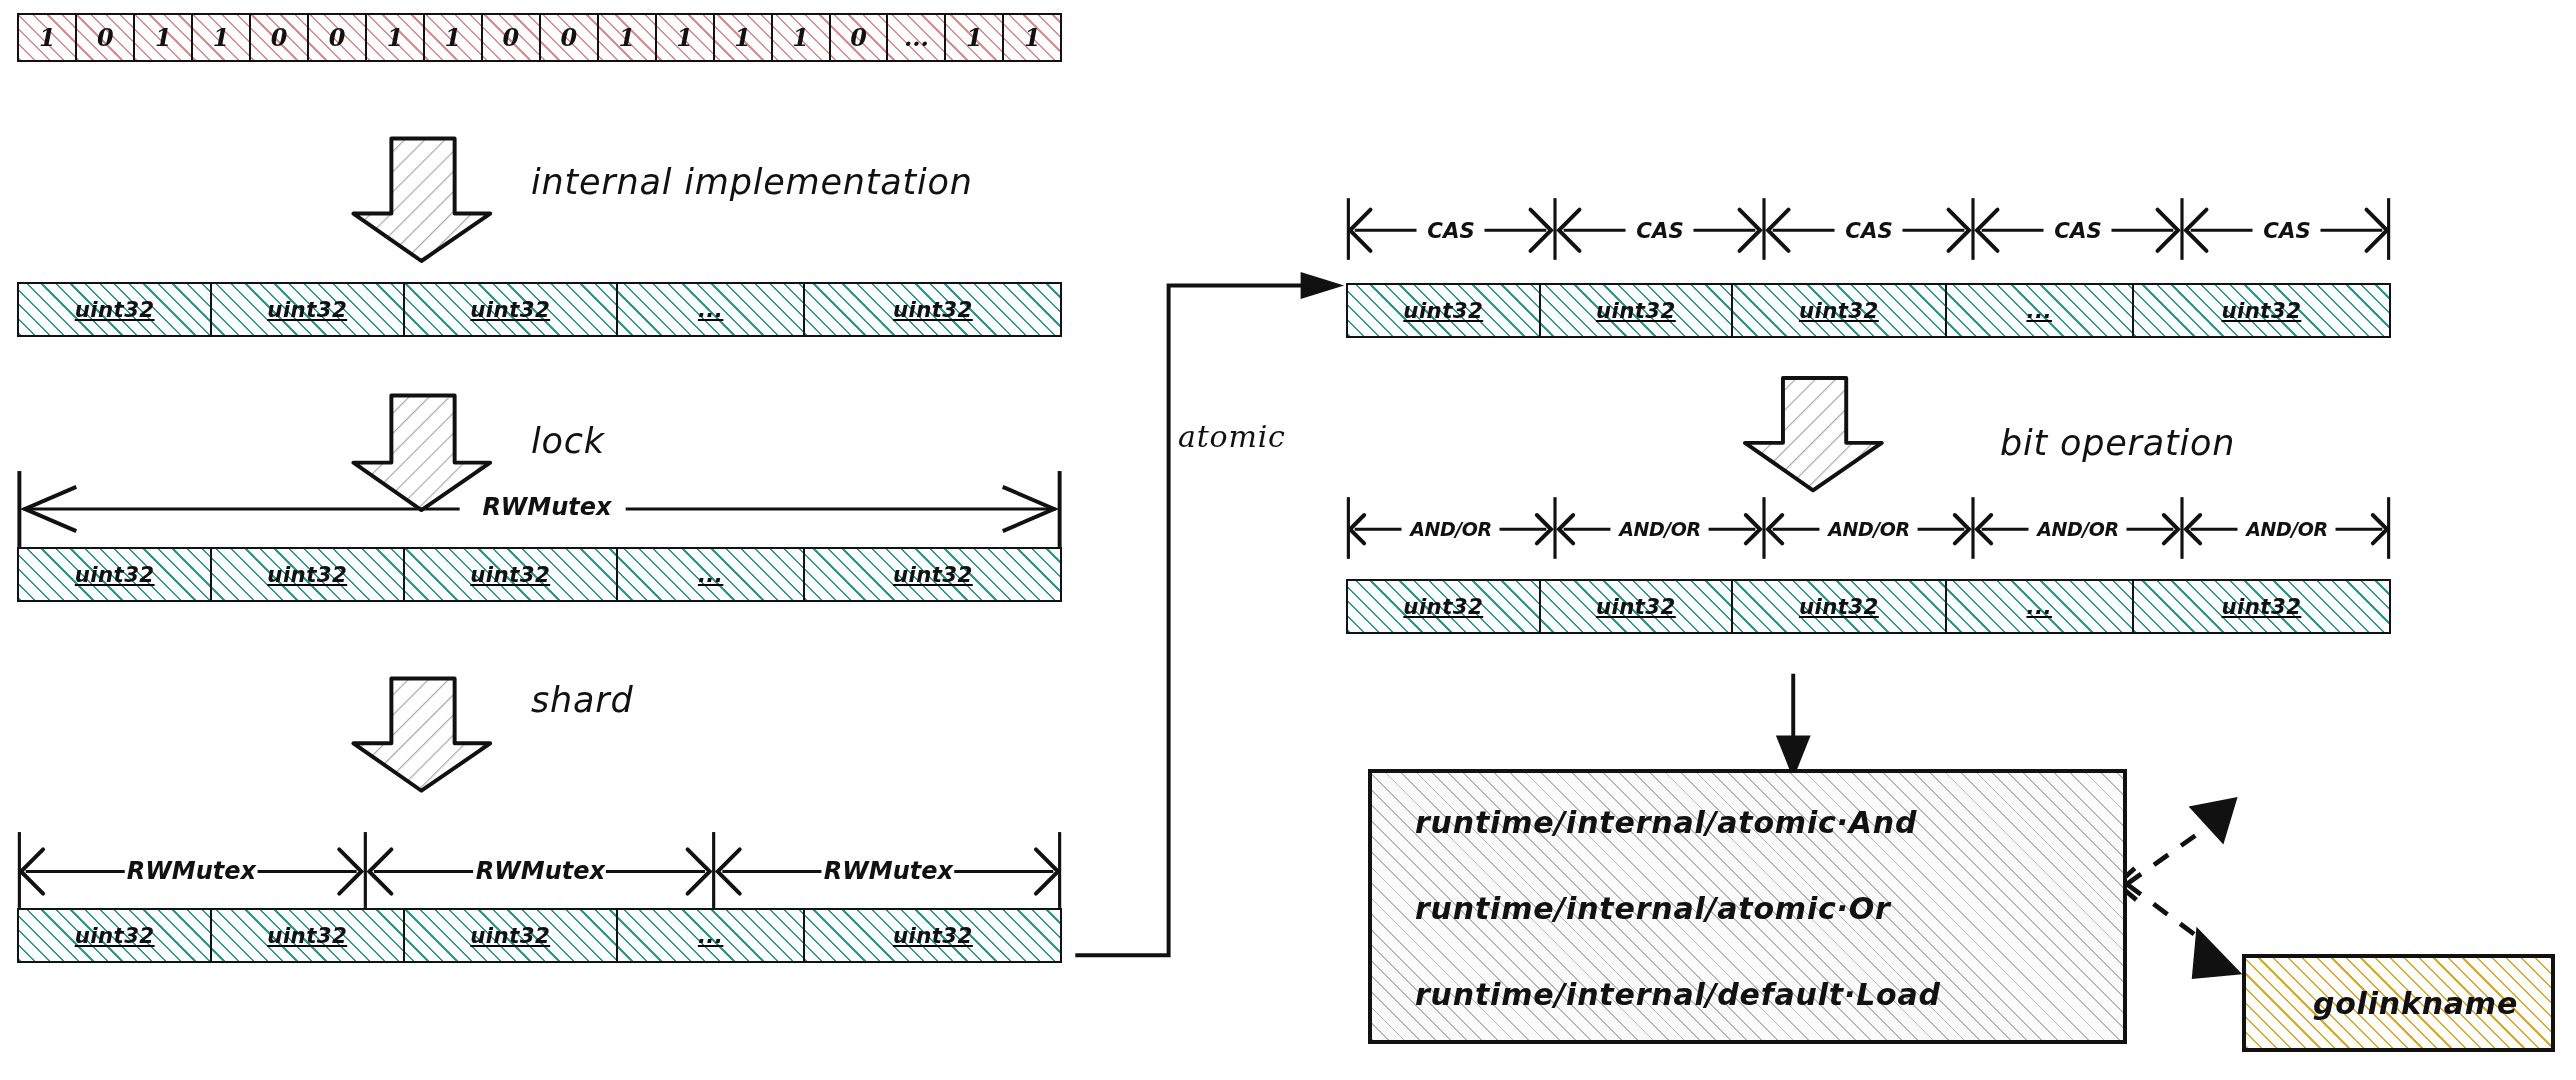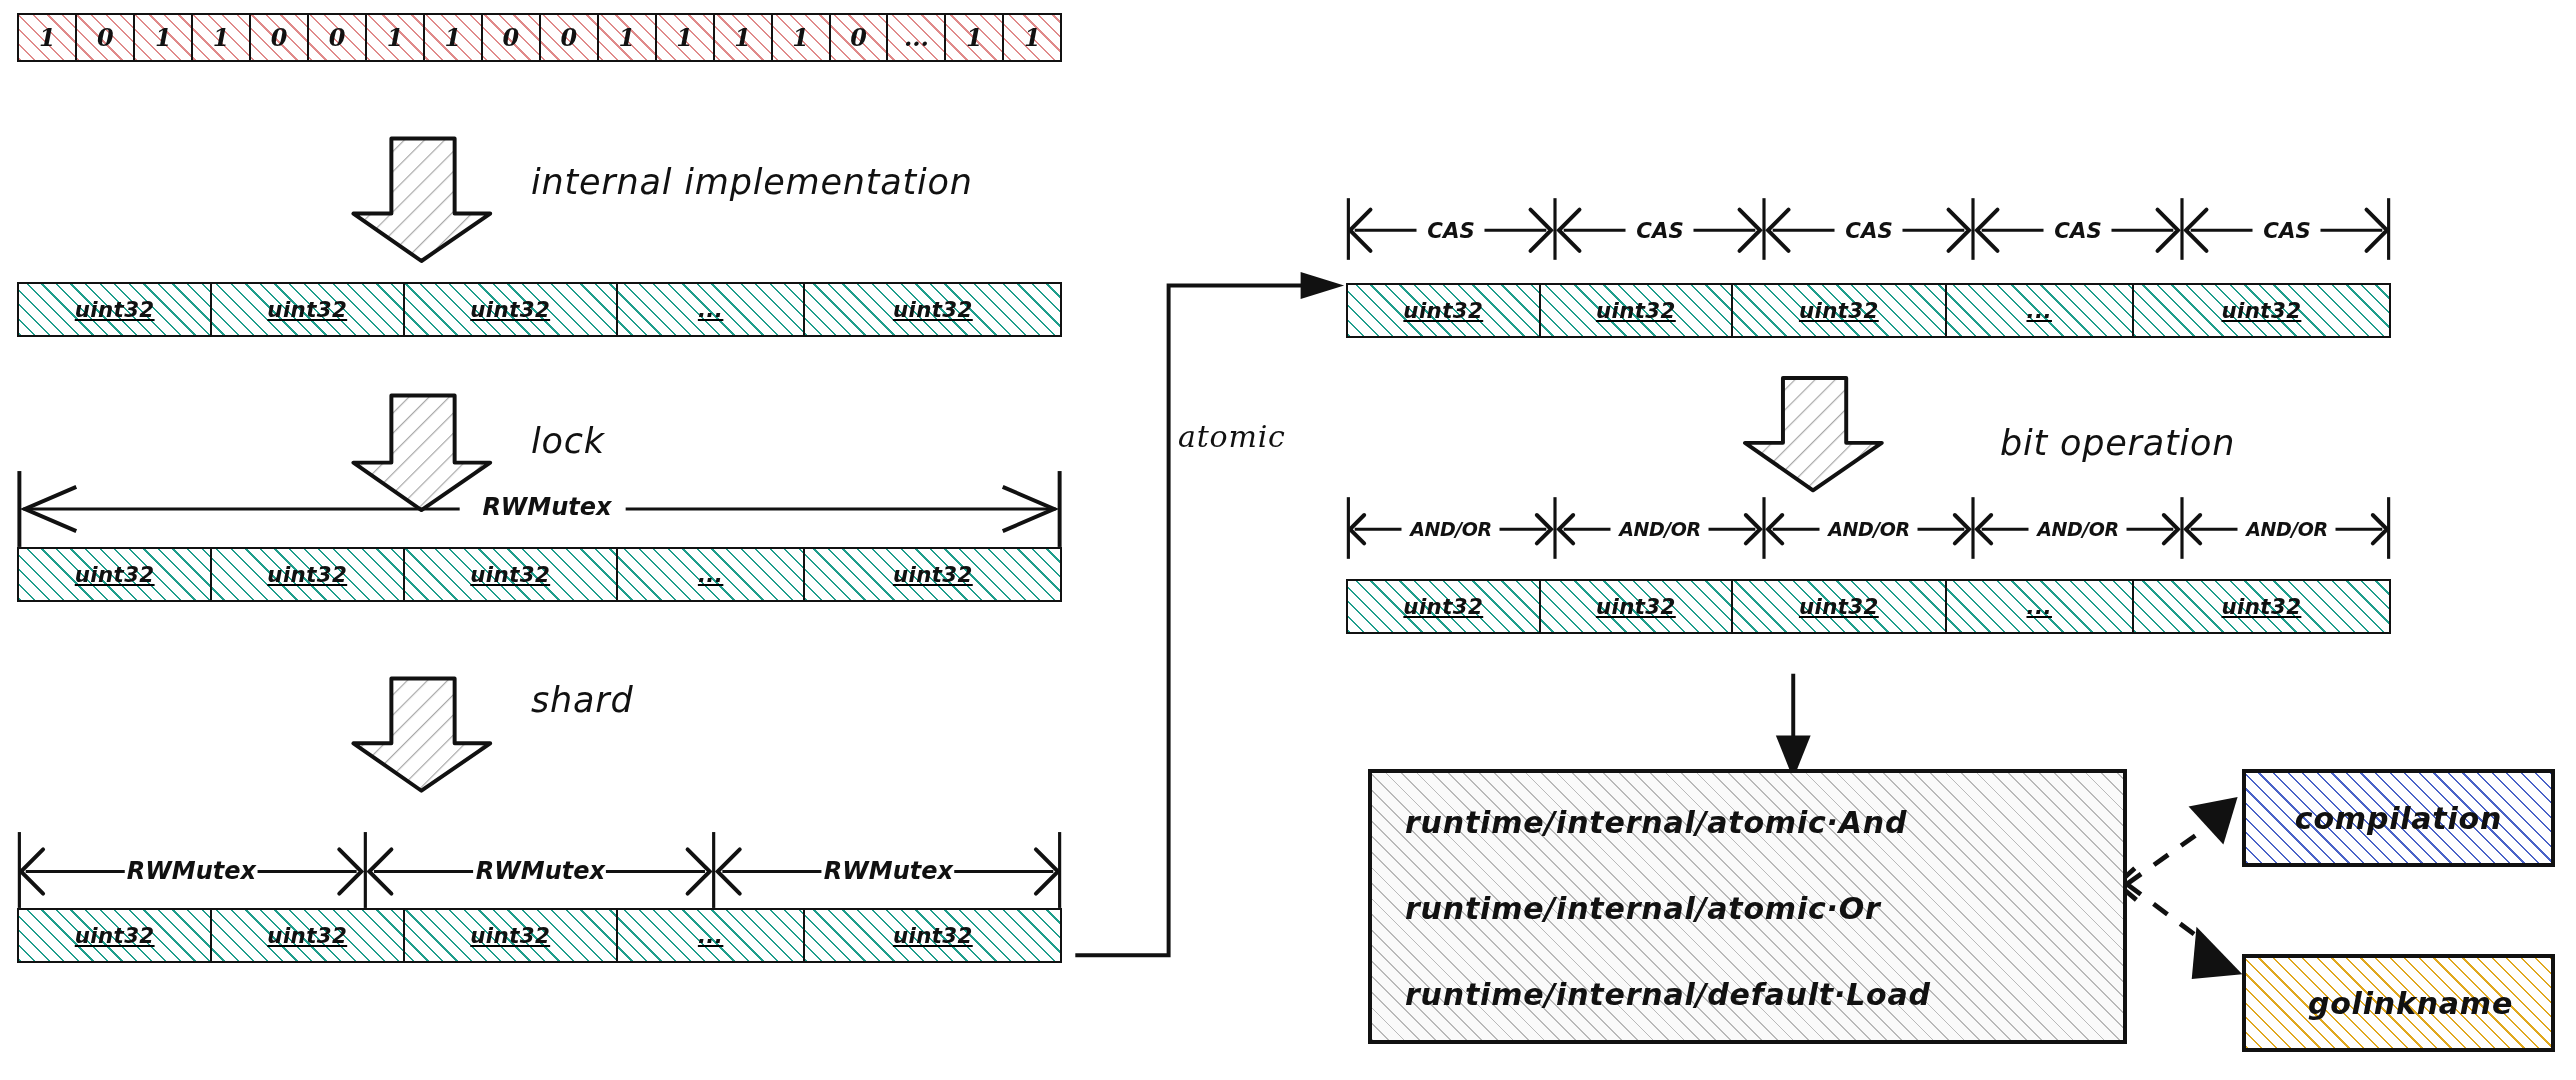--- a/index.html
+++ b/index.html
@@ -51,21 +51,21 @@
             font-family:"DejaVu Sans", sans-serif;letter-spacing:0.8px;}
   .caslab{font-size:21.3px;font-style:italic;font-weight:700;color:#111;
           font-family:"DejaVu Sans", sans-serif;}
   .andorlab{font-size:19px;font-style:italic;font-weight:700;color:#111;
             font-family:"DejaVu Sans", sans-serif;letter-spacing:-0.4px;}
   .mutexlab{font-size:24px;font-style:italic;font-weight:600;color:#111;
             font-family:"DejaVu Sans", sans-serif;}
   .atomline{font-size:30px;font-style:italic;font-weight:500;color:#111;
             font-family:"DejaVu Serif", serif;letter-spacing:0.8px;}
   .boxlab{font-size:30px;font-style:italic;font-weight:600;color:#111;
-          font-family:"DejaVu Sans", sans-serif;letter-spacing:0.8px;}
+          font-family:"DejaVu Sans", sans-serif;letter-spacing:0.8px;margin-left:10px;}
 
   svg{position:absolute;left:0;top:0;overflow:visible;}
   .svgfull{width:2576px;height:1081px;pointer-events:none;}
 </style>
 </head>
 <body>
 
 <div class="stage">
 
   <div class="abs cellrow hatch-red" style="left:17.4px;top:12.7px;width:1045px;height:49px;" id="bit-array">
@@ -369,24 +369,20 @@
       </div>
     </div>
 
   <div class="abs hatch-grey-light" style="left:1368px;top:769px;width:759px;height:275px;border:4px solid #111;
               padding:17.4px 33px;">
     <div class="boxlab" style="margin-top:14.2px;">runtime/internal/atomic·And</div>
     <div class="boxlab" style="margin-top:51px;">runtime/internal/atomic·Or</div>
     <div class="boxlab" style="margin-top:51px;">runtime/internal/default·Load</div>
   </div>
 
-  <div class="abs hatch-blue" style="left:2242px;top:769px;width:313px;height:98px;border:4px solid #111;
-              display:flex;align-items:center;justify-content:center;">
-    <div class="boxlab">compilation</div>
-  </div>
 
   <div class="abs hatch-amber" style="left:2242px;top:954px;width:313px;height:98px;border:4px solid #111;
               display:flex;align-items:center;justify-content:center;">
     <div class="boxlab">golinkname</div>
   </div>
 
 </div>
 
 
 </body></html>

